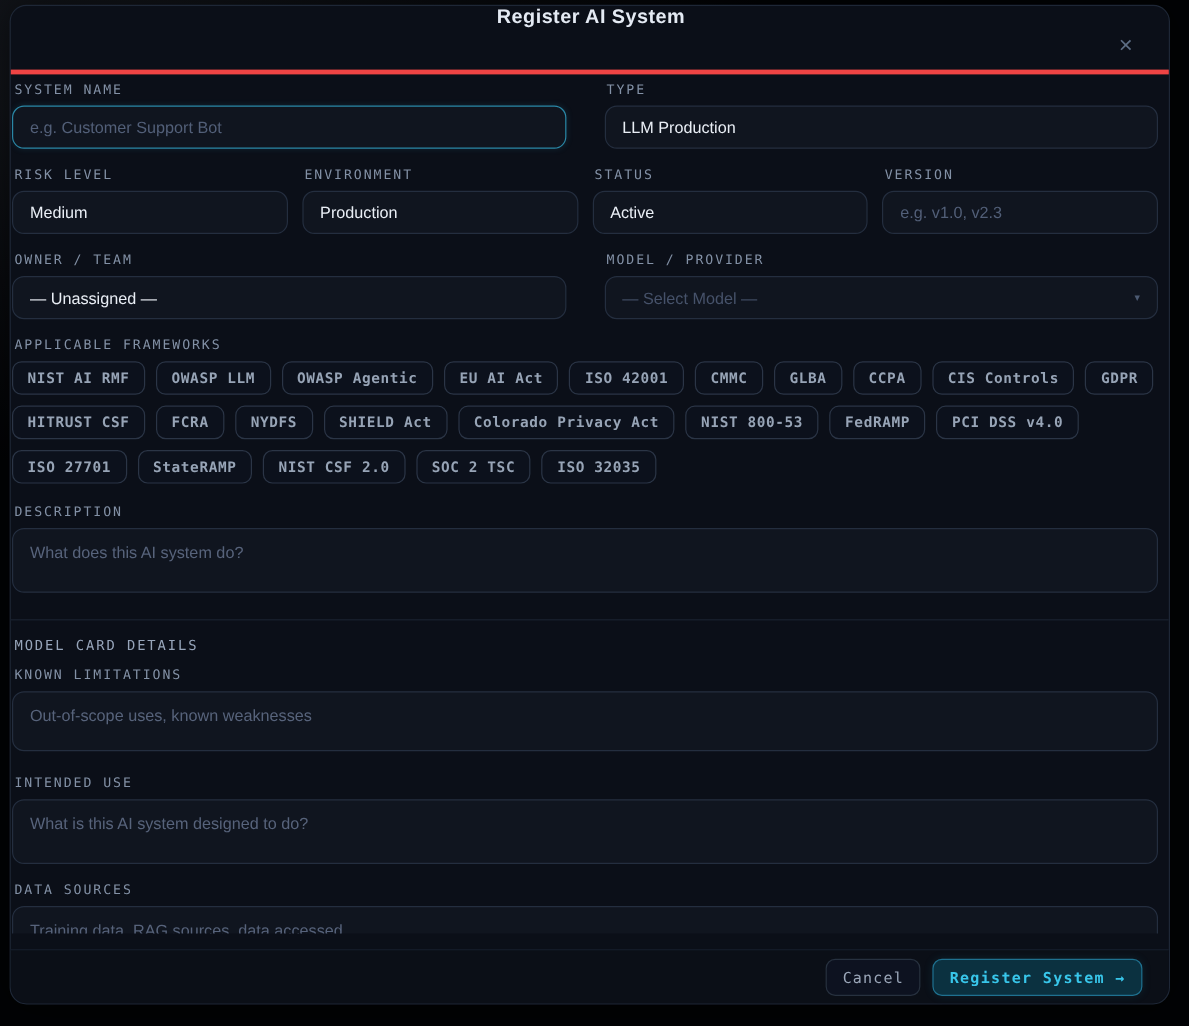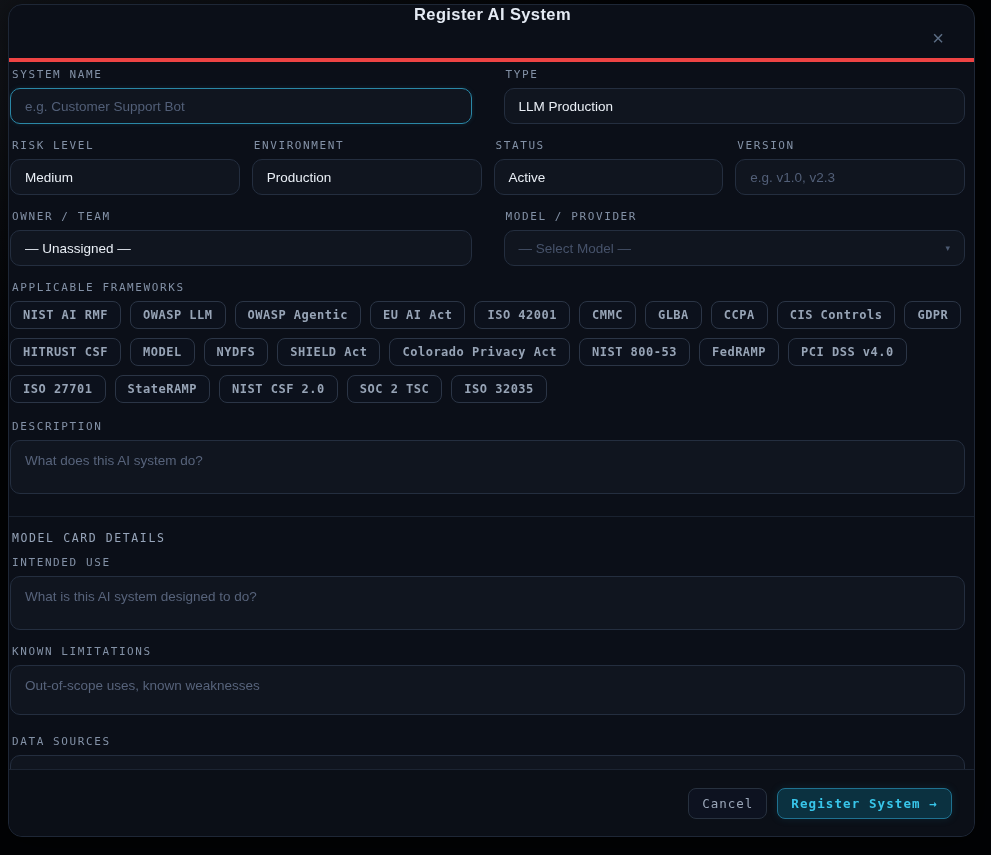--- a/index.html
+++ b/index.html
@@ -89,21 +89,21 @@
     padding:6px 12px;
     font-family:"DejaVu Sans Mono", monospace;
     font-size:12px; letter-spacing:.5px;
     color:#97a4b6; white-space:nowrap;font-weight:bold;
   }
 
   .divider { border:none; border-top:1px solid #1a2230; margin:22px 0 14px -1px; width:calc(100% + 10px); }
 
   
   .modal-footer {
-    position:absolute; left:0; bottom:0; width:100%; height:67px;
+    position:absolute; left:0; bottom:0; width:100%; height:45px;
     background:#0b0f17;
     border-top:1px solid #1c2432;
     border-radius:0 0 14px 14px;
     display:flex; align-items:center; justify-content:flex-end;
     gap:10px; padding:0 22px; z-index:5;
   }
   .btn {
     cursor:pointer; border-radius:8px; height:31px;
     font-family:"DejaVu Sans Mono", monospace;
     display:flex; align-items:center;
@@ -192,21 +192,21 @@
         <button class="chip">OWASP LLM</button>
         <button class="chip">OWASP Agentic</button>
         <button class="chip">EU AI Act</button>
         <button class="chip">ISO 42001</button>
         <button class="chip">CMMC</button>
         <button class="chip">GLBA</button>
         <button class="chip">CCPA</button>
         <button class="chip">CIS Controls</button>
         <button class="chip">GDPR</button>
         <button class="chip">HITRUST CSF</button>
-        <button class="chip">MODEL</button>
+        <button class="chip">FCRA</button>
         <button class="chip">NYDFS</button>
         <button class="chip">SHIELD Act</button>
         <button class="chip">Colorado Privacy Act</button>
         <button class="chip">NIST 800-53</button>
         <button class="chip">FedRAMP</button>
         <button class="chip">PCI DSS v4.0</button>
         <button class="chip">ISO 27701</button>
         <button class="chip">StateRAMP</button>
         <button class="chip">NIST CSF 2.0</button>
         <button class="chip">SOC 2 TSC</button>
@@ -215,28 +215,28 @@
 
     <div class="fgroup">
       <div class="field-label">DESCRIPTION</div>
       <textarea class="control" style="height: 54px;" placeholder="What does this AI system do?"></textarea>
     </div>
 
     <hr class="divider">
 
     <div class="section-title">MODEL CARD DETAILS</div>
 
+    <div class="fgroup" style="margin-bottom:20px">
+      <div class="field-label">KNOWN LIMITATIONS</div>
+      <textarea class="control" style="height: 50px;" placeholder="Out-of-scope uses, known weaknesses"></textarea>
+    </div>
+
     <div class="fgroup">
       <div class="field-label">INTENDED USE</div>
       <textarea class="control" style="height: 54px;" placeholder="What is this AI system designed to do?"></textarea>
-    </div>
-
-    <div class="fgroup" style="margin-bottom:20px">
-      <div class="field-label">KNOWN LIMITATIONS</div>
-      <textarea class="control" style="height: 50px;" placeholder="Out-of-scope uses, known weaknesses"></textarea>
     </div>
 
     <div class="fgroup">
       <div class="field-label">DATA SOURCES</div>
       <textarea class="control" style="height: 80px;" placeholder="Training data, RAG sources, data accessed"></textarea>
     </div>
 
   </div>
 
   <div class="modal-footer">

